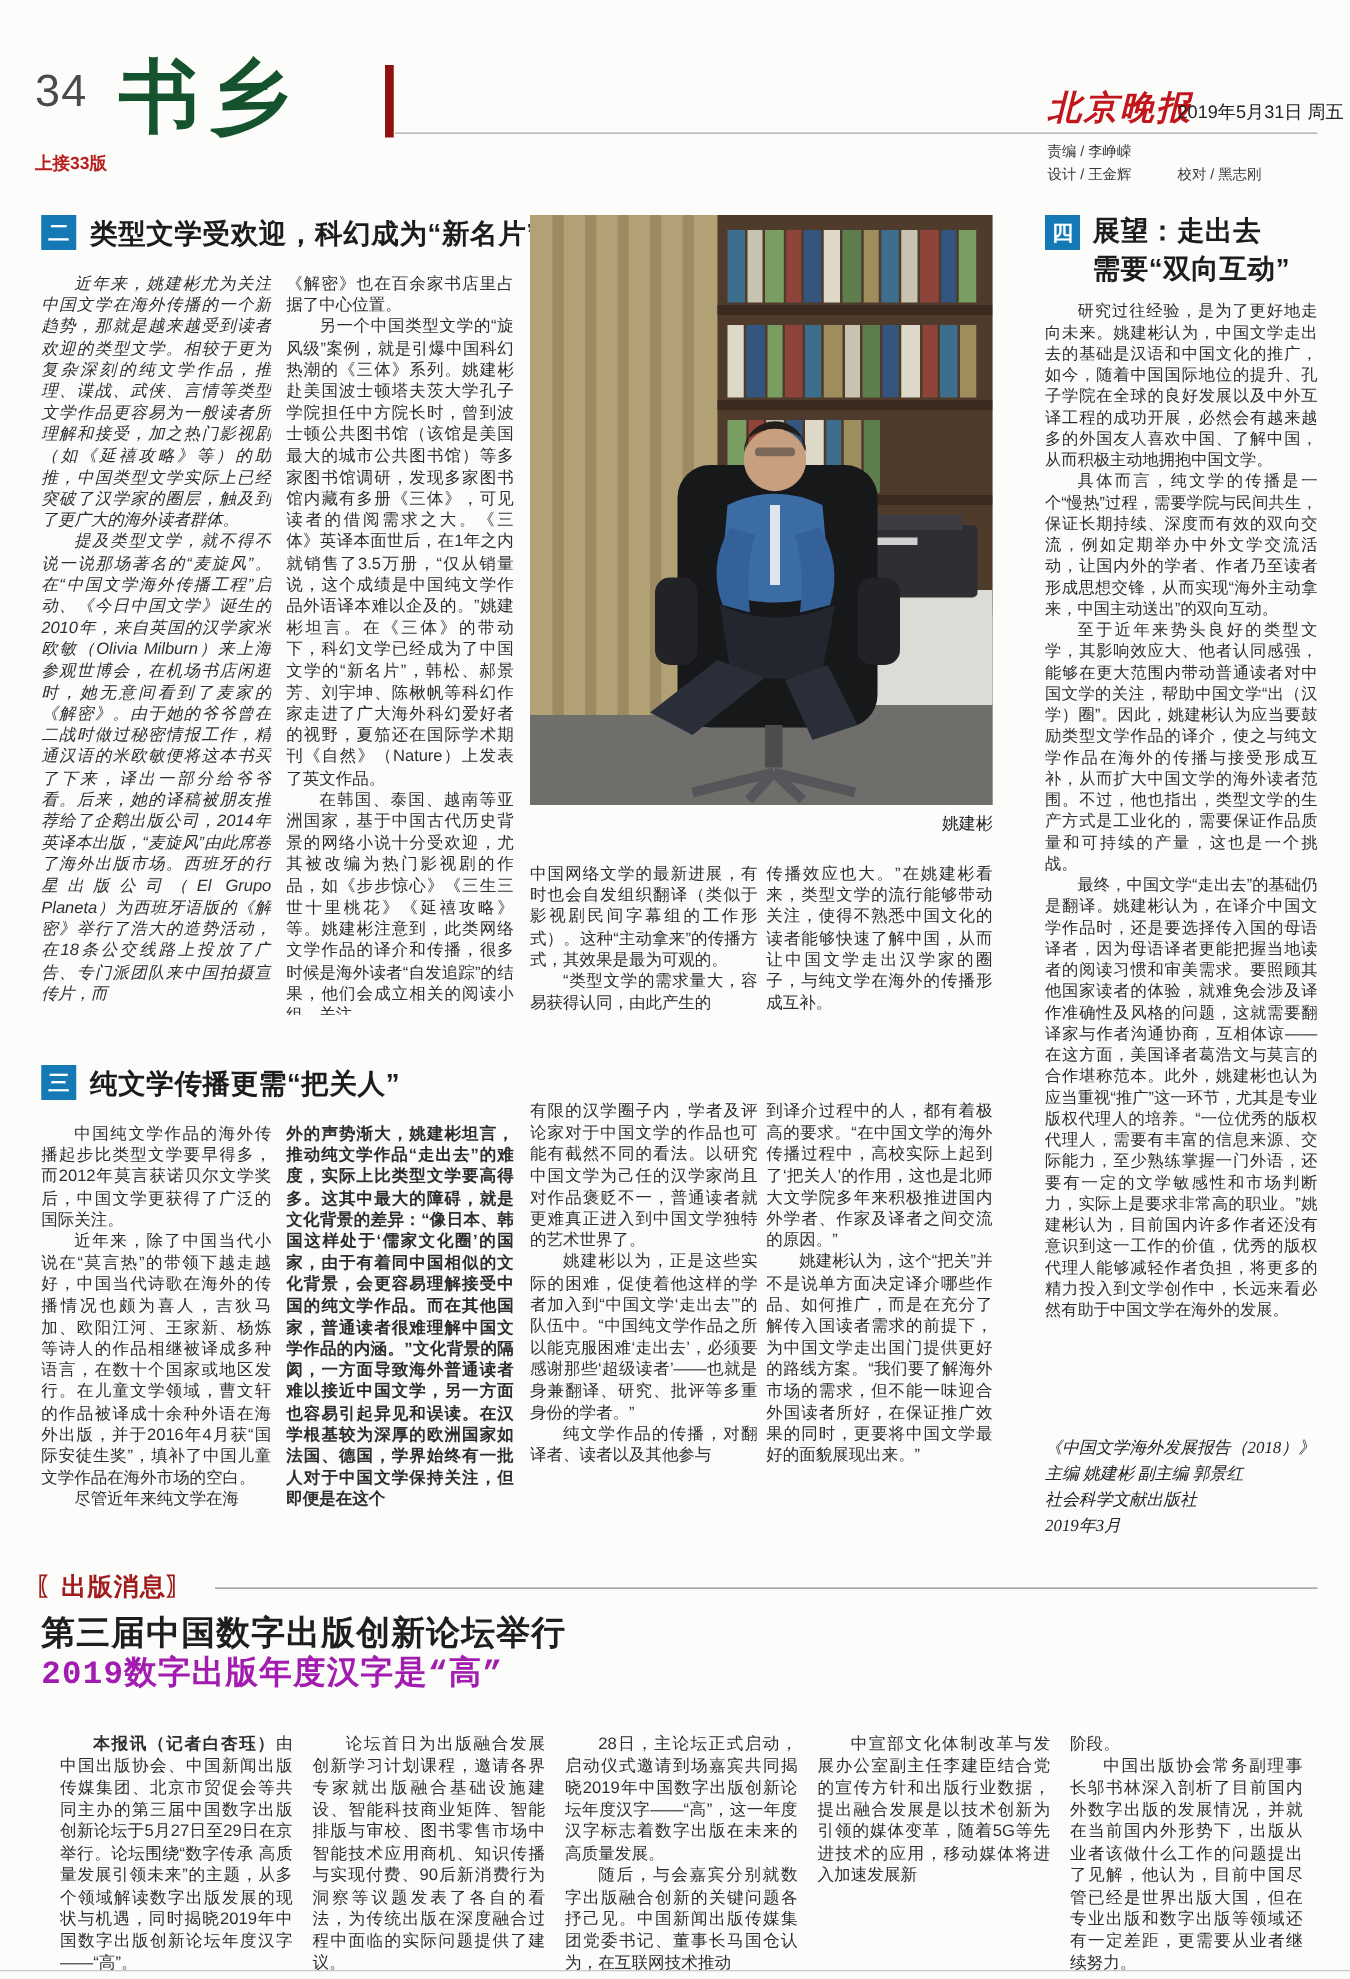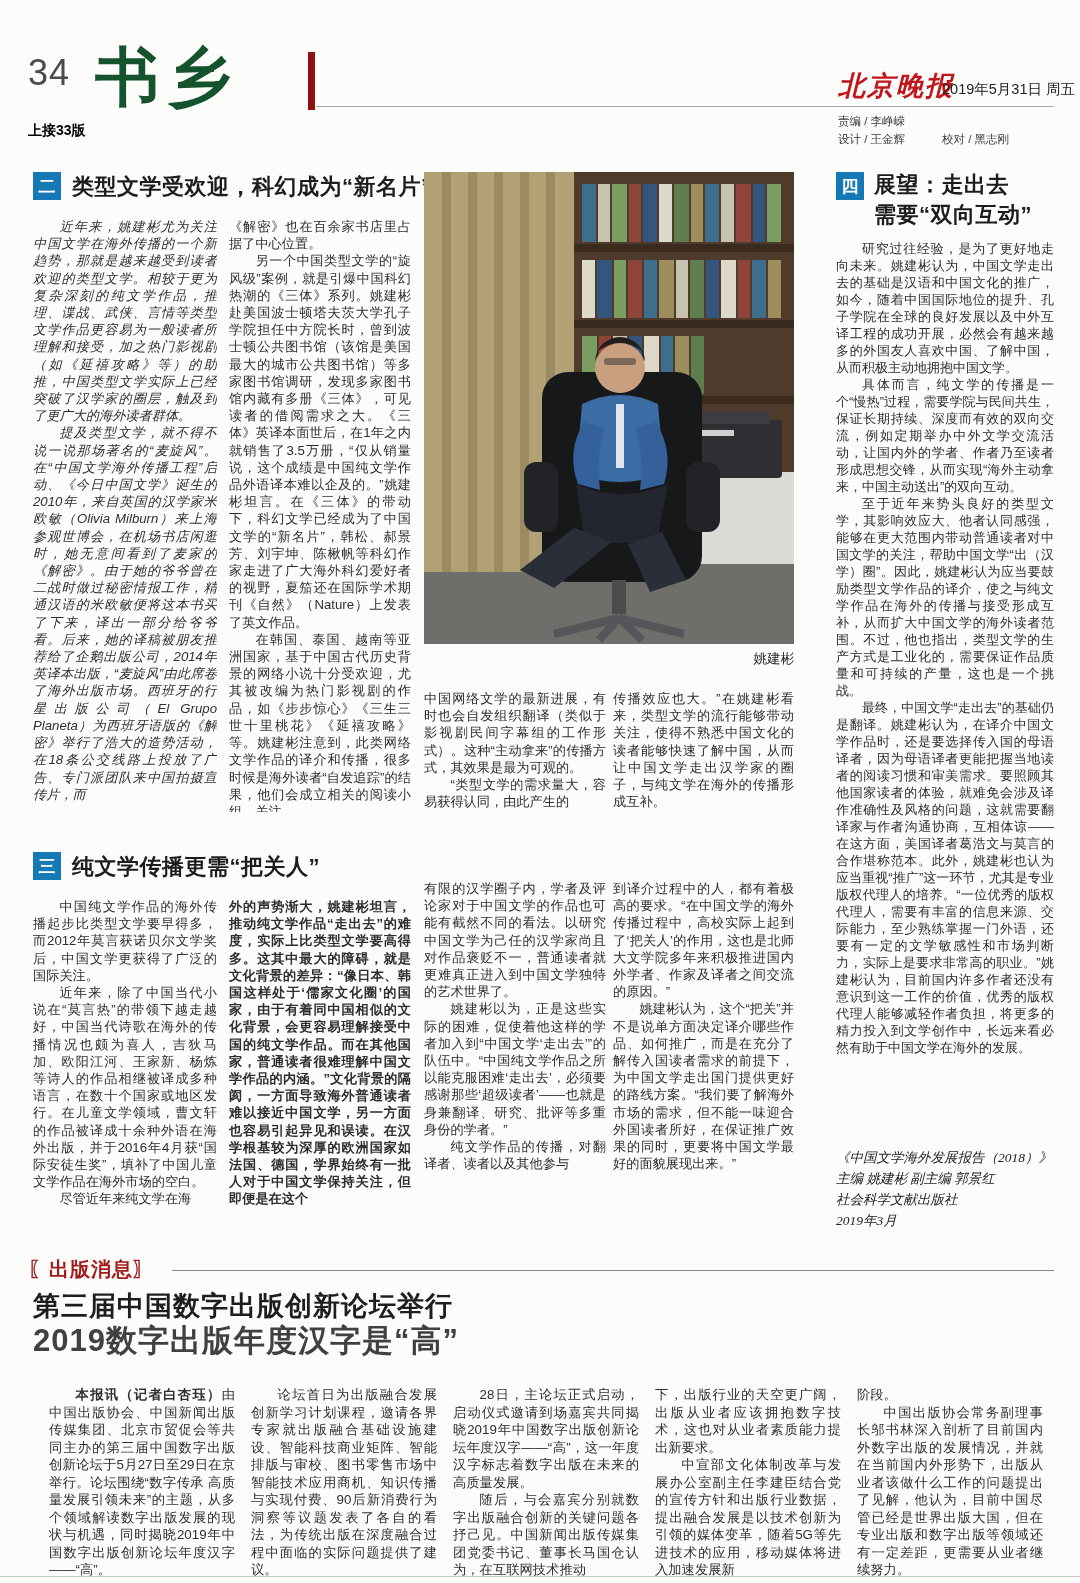--- a/index.html
+++ b/index.html
@@ -21,21 +21,21 @@
   .section-name{left:95px;top:34px;font-size:64px;font-weight:bold;color:#14532d;letter-spacing:8px;}
   .red-bar{left:308px;top:52px;width:7px;height:58px;background:var(--accent-dark-red);}
   .mast-rule{left:316px;top:106px;width:738px;height:1px;background:#a8a8a8;}
   .paper-logo{left:838px;top:68px;font-size:27px;font-weight:bold;font-style:italic;
     color:var(--masthead-red);font-family:"Liberation Serif","DejaVu Serif",serif;letter-spacing:2px;}
   .date-line{left:942px;top:80px;font-size:14.5px;color:#222;}
   .credit{font-size:11.5px;color:#3a3a3a;}
   .credit-1{left:838px;top:114px;}
   .credit-2{left:838px;top:132px;}
   .credit-3{left:942px;top:132px;}
-  .continued{left:28px;top:122px;font-size:14px;font-weight:bold;color:#000000;}
+  .continued{left:28px;top:122px;font-size:14px;font-weight:bold;color:#b91c1c;}
   
   .badge{width:28px;height:28px;background:var(--badge-blue);color:#fff;
     font-size:17px;font-weight:bold;display:flex;align-items:center;justify-content:center;}
   .sec-title{font-size:22px;font-weight:bold;color:#1c1c1c;letter-spacing:.5px;line-height:1.35;}
   
   .col{overflow:hidden;}
   .col p{margin:0;text-align:justify;text-indent:2em;font-size:13.2px;line-height:17.2px;color:#2e2e2e;}
   .col p.ni{text-indent:0;}
   .widecol p{font-size:13px;line-height:17px;}
   .bcol p{font-size:13.3px;line-height:17.5px;}
@@ -43,22 +43,22 @@
     font-family:"Liberation Serif","DejaVu Serif",serif;color:#222;}
   
   .photo{left:424px;top:172px;width:370px;height:472px;background:#777;}
   .photo svg{display:block;width:100%;height:100%;}
   .caption{left:424px;top:650px;width:370px;text-align:right;font-size:13.5px;color:#222;
     font-family:"Liberation Serif","DejaVu Serif",serif;}
   
   .pub-label{left:28px;top:1256px;font-size:20px;font-weight:bold;color:var(--label-red);letter-spacing:1px;}
   .pub-rule{left:172px;top:1270px;width:882px;height:1px;background:#8a8a8a;}
   .kicker{left:33px;top:1288px;font-size:27px;font-weight:bold;color:#1e1e1e;letter-spacing:1px;}
-  .headline{left:33px;top:1320px;font-size:31px;font-weight:bold;color:#404040;letter-spacing:1px;}
-  .bottom-cols{left:49px;top:1386px;width:1024px;height:195px;display:flex;gap:16px;}
+  .headline{left:33px;top:1320px;font-size:26px;font-weight:bold;color:#a21caf;letter-spacing:1px;font-family:Liberation Mono, monospace;}
+  .bottom-cols{left:33px;top:1386px;width:1024px;height:195px;display:flex;gap:16px;justify-content:center;}
   .bcol{width:186px;overflow:hidden;}
   .page-bottom-rule{left:0;top:1576px;width:1080px;height:1px;background:#c7c7c7;}
 </style>
 </head>
 <body>
 
 <div>
 
   <div class="abs page-num">34</div>
   <div class="abs section-name">书乡</div>
@@ -231,21 +231,20 @@
       <p><b>本报讯（记者白杏珏）</b><span>由中国出版协会、中国新闻出版传媒集团、北京市贸促会等共同主办的第三届中国数字出版创新论坛于5月27日至29日在京举行。论坛围绕“数字传承 高质量发展引领未来”的主题，从多个领域解读数字出版发展的现状与机遇，同时揭晓2019年中国数字出版创新论坛年度汉字——“高”。</span></p>
     </div>
     <div class="col bcol">
         <p>论坛首日为出版融合发展创新学习计划课程，邀请各界专家就出版融合基础设施建设、智能科技商业矩阵、智能排版与审校、图书零售市场中智能技术应用商机、知识传播与实现付费、90后新消费行为洞察等议题发表了各自的看法，为传统出版在深度融合过程中面临的实际问题提供了建议。</p>
       </div>
     <div class="col bcol">
         <p>28日，主论坛正式启动，启动仪式邀请到场嘉宾共同揭晓2019年中国数字出版创新论坛年度汉字——“高”，这一年度汉字标志着数字出版在未来的高质量发展。</p>
         <p>随后，与会嘉宾分别就数字出版融合创新的关键问题各抒己见。中国新闻出版传媒集团党委书记、董事长马国仓认为，在互联网技术推动</p>
       </div>
     <div class="col bcol">
-        <p class="ni">下，出版行业的天空更广阔，出版从业者应该拥抱数字技术，这也对从业者素质能力提出新要求。</p>
         <p>中宣部文化体制改革与发展办公室副主任李建臣结合党的宣传方针和出版行业数据，提出融合发展是以技术创新为引领的媒体变革，随着5G等先进技术的应用，移动媒体将进入加速发展新</p>
       </div>
     <div class="col bcol">
         <p class="ni">阶段。</p>
         <p>中国出版协会常务副理事长邬书林深入剖析了目前国内外数字出版的发展情况，并就在当前国内外形势下，出版从业者该做什么工作的问题提出了见解，他认为，目前中国尽管已经是世界出版大国，但在专业出版和数字出版等领域还有一定差距，更需要从业者继续努力。</p>
       </div>
   </div>
 
   <div class="abs page-bottom-rule"></div>
 

